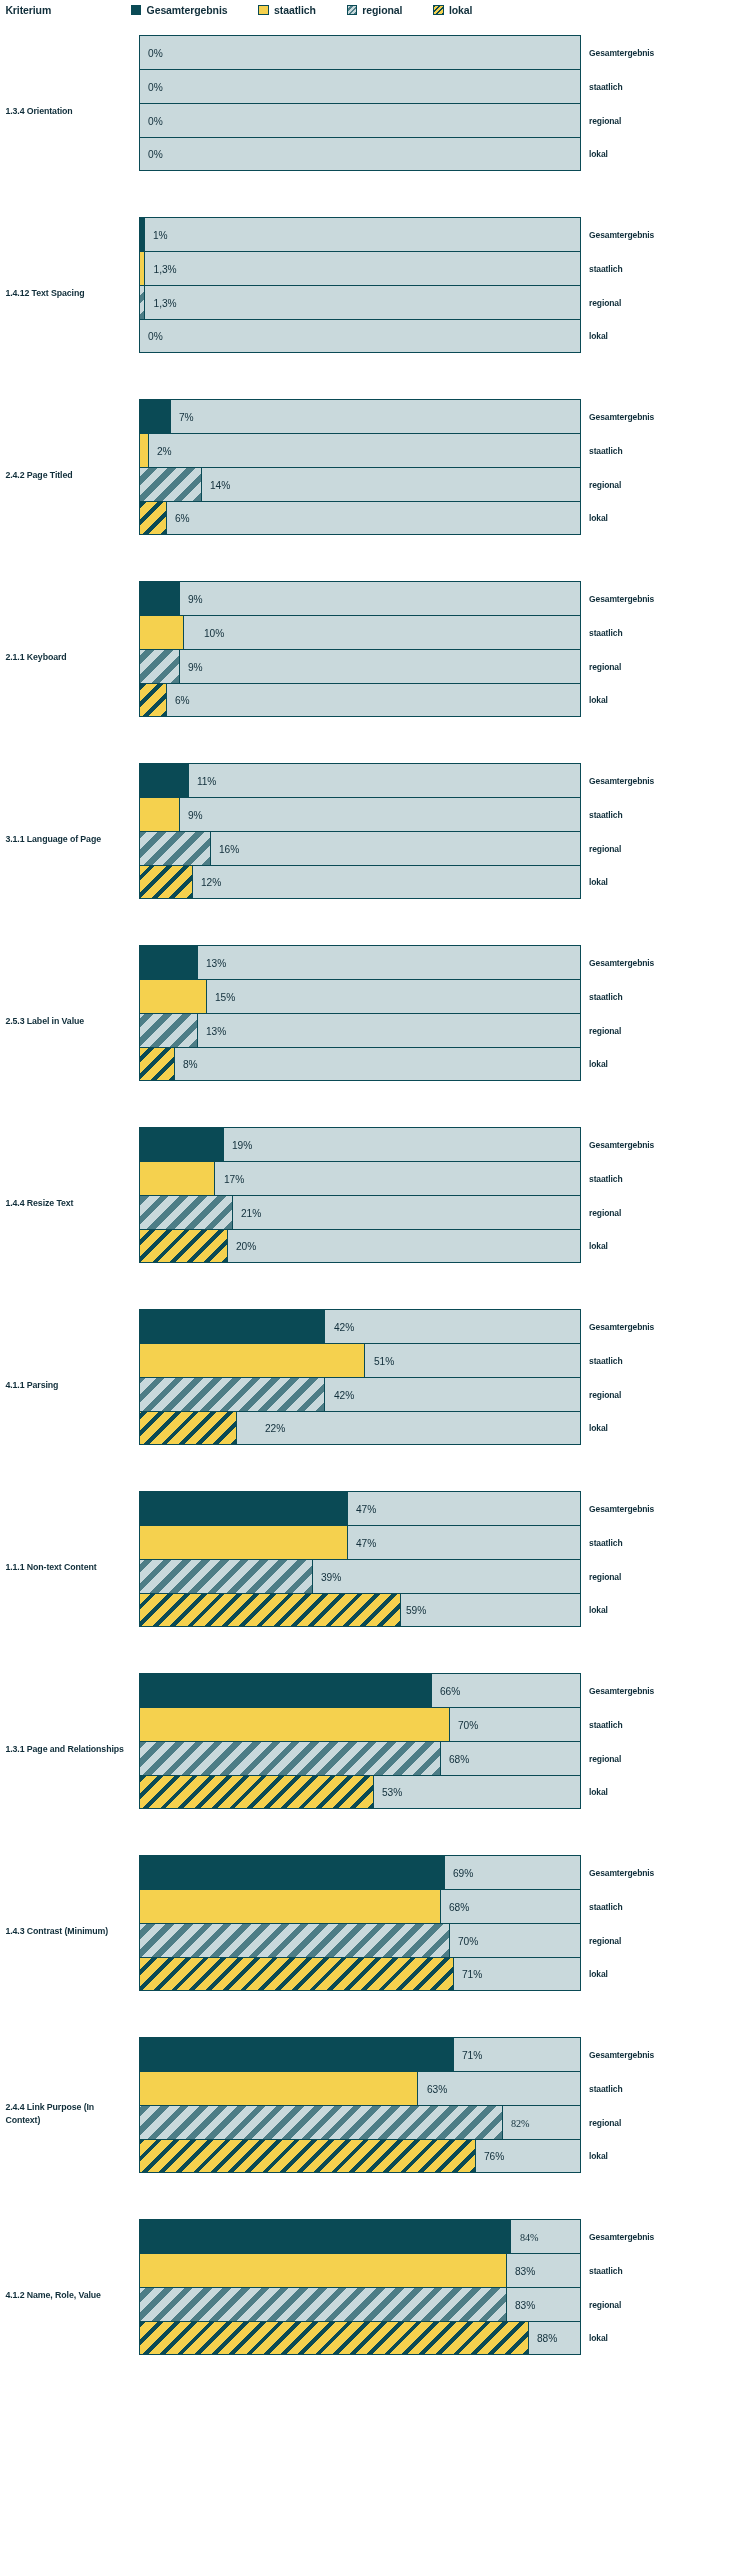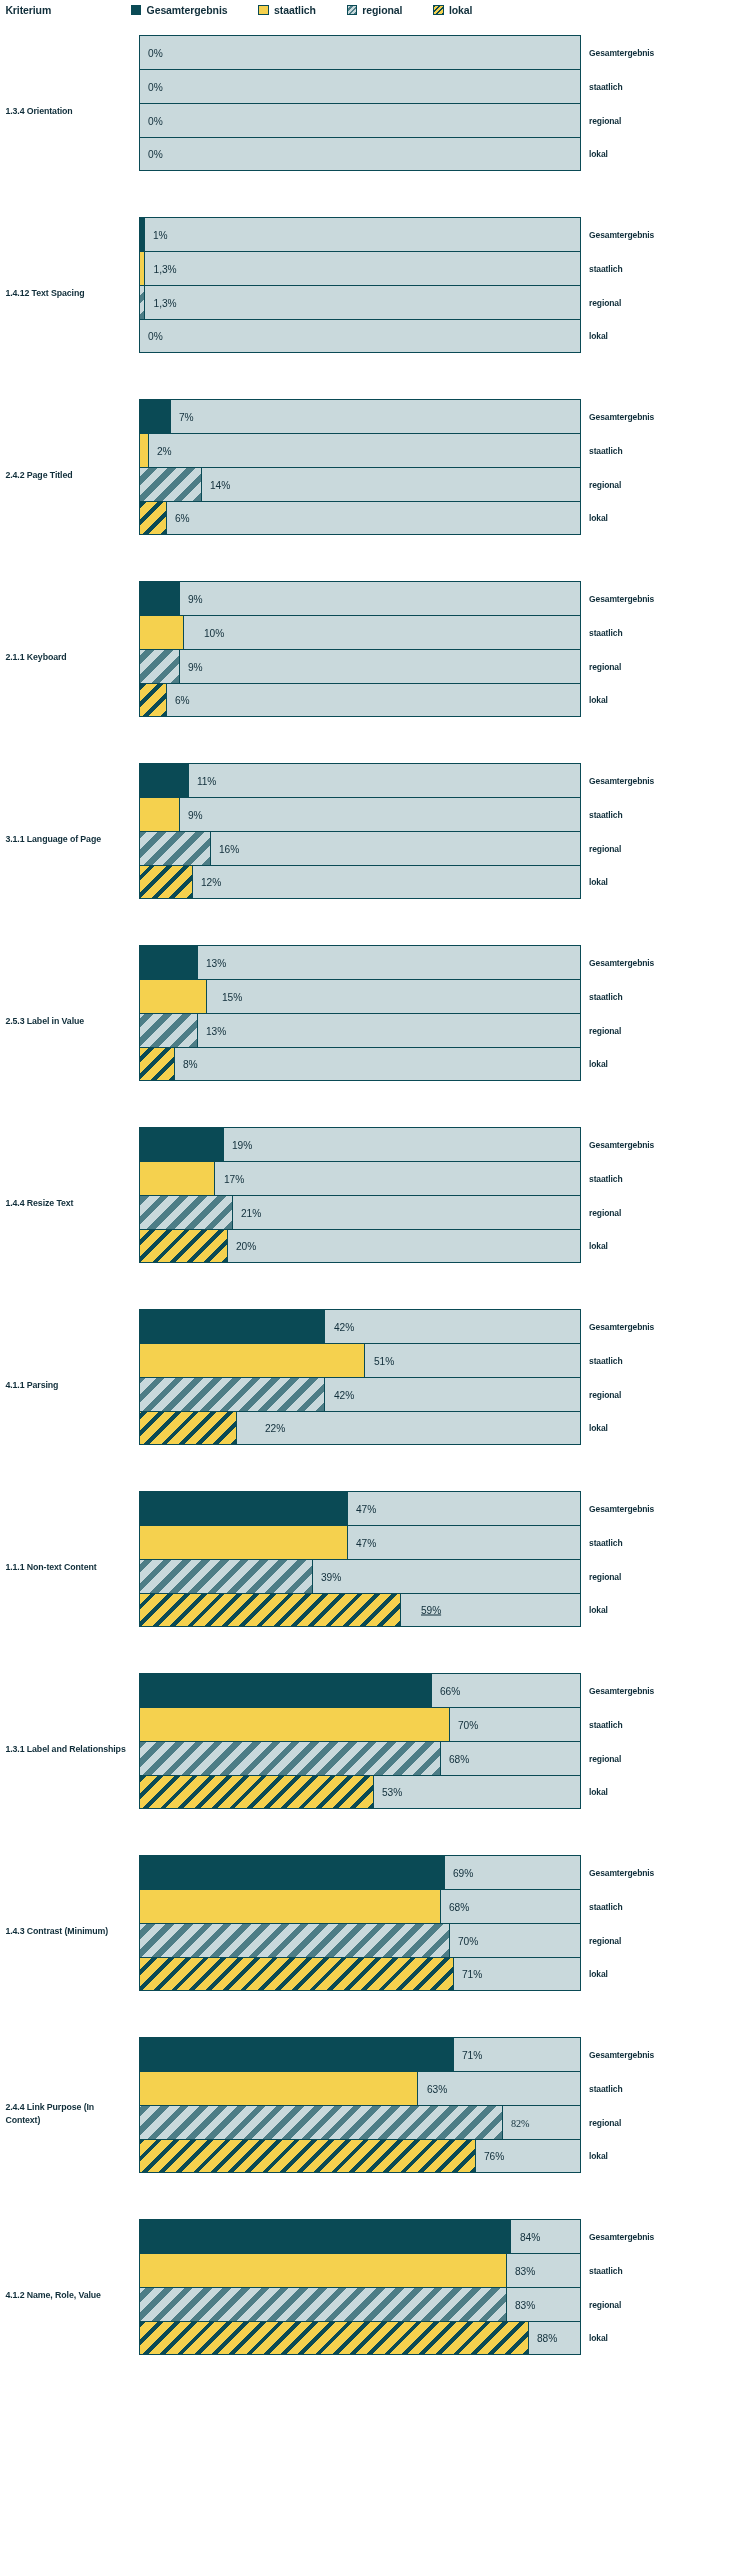--- a/index.html
+++ b/index.html
@@ -323,21 +323,21 @@
     <div class="group">
       <div class="group-label">2.5.3 Label in Value</div>
       <div class="rows">
         <div class="row">
           <div class="fill f-total" style="width: 58px;"></div>
           <div class="value" style="left: 66px;">13%</div>
           <div class="series-label">Gesamtergebnis</div>
         </div>
         <div class="row">
           <div class="fill f-state" style="width: 67px;"></div>
-          <div class="value" style="left: 82px;">15%</div>
+          <div class="value" style="left: 75px;">15%</div>
           <div class="series-label">staatlich</div>
         </div>
         <div class="row">
           <div class="fill f-regional" style="width: 58px;"></div>
           <div class="value" style="left: 66px;">13%</div>
           <div class="series-label">regional</div>
         </div>
         <div class="row">
           <div class="fill f-local" style="width: 35px;"></div>
           <div class="value" style="left: 43px;">8%</div>
@@ -408,27 +408,27 @@
           <div class="value" style="left: 216px;">47%</div>
           <div class="series-label">staatlich</div>
         </div>
         <div class="row">
           <div class="fill f-regional" style="width: 173px;"></div>
           <div class="value" style="left: 181px;">39%</div>
           <div class="series-label">regional</div>
         </div>
         <div class="row">
           <div class="fill f-local" style="width: 261px;"></div>
-          <div class="value" style="left: 281px; text-decoration: underline;">59%</div>
-          <div class="series-label">lokal</div>
-        </div>
-      </div>
-    </div>
-    <div class="group">
-      <div class="group-label">1.3.1 Label and Relationships</div>
+          <div class="value" style="left: 266px;">59%</div>
+          <div class="series-label">lokal</div>
+        </div>
+      </div>
+    </div>
+    <div class="group">
+      <div class="group-label">1.3.1 Page and Relationships</div>
       <div class="rows">
         <div class="row">
           <div class="fill f-total" style="width: 292px;"></div>
           <div class="value" style="left: 300px;">66%</div>
           <div class="series-label">Gesamtergebnis</div>
         </div>
         <div class="row">
           <div class="fill f-state" style="width: 310px;"></div>
           <div class="value" style="left: 318px;">70%</div>
           <div class="series-label">staatlich</div>
@@ -493,21 +493,21 @@
           <div class="value" style="left: 344px;">76%</div>
           <div class="series-label">lokal</div>
         </div>
       </div>
     </div>
     <div class="group">
       <div class="group-label">4.1.2 Name, Role, Value</div>
       <div class="rows">
         <div class="row">
           <div class="fill f-total" style="width: 371px;"></div>
-          <div class="value" style="left: 380px;">84%</div>
+          <div class="value" style="left: 380px; font-family: Liberation Serif, serif;">84%</div>
           <div class="series-label">Gesamtergebnis</div>
         </div>
         <div class="row">
           <div class="fill f-state" style="width: 367px;"></div>
           <div class="value" style="left: 375px;">83%</div>
           <div class="series-label">staatlich</div>
         </div>
         <div class="row">
           <div class="fill f-regional" style="width: 367px;"></div>
           <div class="value" style="left: 375px;">83%</div>

